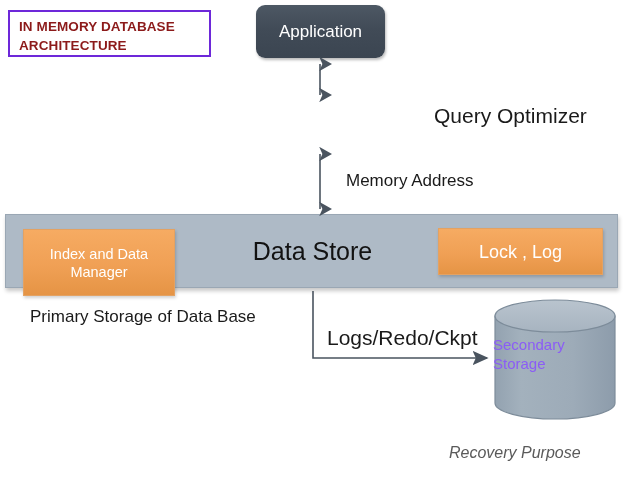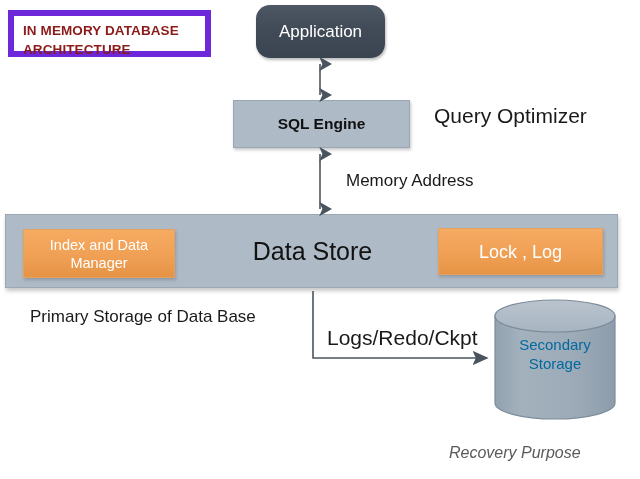--- a/index.html
+++ b/index.html
@@ -18,21 +18,21 @@
     overflow: hidden;
   }
 
   
   #title-box {
     position: absolute;
     left: 8px;
     top: 10px;
     width: 203px;
     height: 47px;
-    border: 6px solid #6d28d9;
+    border: 2px solid #6d28d9;
     background: #ffffff;
     box-sizing: border-box;
     padding: 5px 0 0 9px;
   }
   #title-box .title-line {
     display: block;
     font-size: 13.5px;
     font-weight: bold;
     color: #8C1A1A;
     line-height: 19px;
@@ -41,21 +41,21 @@
   }
 
   
   #application-box {
     position: absolute;
     left: 256px;
     top: 5px;
     width: 129px;
     height: 53px;
     background: linear-gradient(180deg, #4d5864 0%, #414b57 45%, #3b4551 100%);
-    border-radius: 14px;
+    border-radius: 9px;
     box-shadow: 1px 2px 3px rgba(0,0,0,0.28);
     color: #ffffff;
     font-size: 17px;
     display: flex;
     align-items: center;
     justify-content: center;
     text-align: center;
   }
 
   
@@ -132,21 +132,21 @@
     align-items: center;
     justify-content: center;
     text-align: center;
     line-height: 18px;
     box-shadow: 1px 2px 3px rgba(0,0,0,0.18);
   }
   #index-data-manager-box {
     left: 17px;
     top: 14px;
     width: 152px;
-    height: 49px;
+    height: 67px;
     font-size: 14.5px;
   }
   #lock-log-box {
     left: 432px;
     top: 13px;
     width: 165px;
     height: 47px;
     font-size: 18px;
   }
 
@@ -182,22 +182,22 @@
   #secondary-storage-cylinder svg {
     position: absolute;
     left: 0;
     top: 0;
   }
   #secondary-storage-label {
     position: absolute;
     left: 0;
     top: 36px;
     width: 124px;
-    text-align: center;
-    color: #0369a1;
+    text-align: left;
+    color: #8b5cf6;
     font-size: 15px;
     line-height: 19px;
     pointer-events: none;
   }
 
   
   #recovery-purpose-label {
     position: absolute;
     left: 449px;
     top: 444px;
@@ -224,23 +224,20 @@
 
   <div id="title-box">
     <span class="title-line">IN MEMORY DATABASE</span>
     <span class="title-line">ARCHITECTURE</span>
   </div>
 
   <div id="application-box">
     <span>Application</span>
   </div>
 
-  <div id="sql-engine-box">
-    <span>SQL Engine</span>
-  </div>
 
   <div id="query-optimizer-label">Query Optimizer</div>
 
   <div id="memory-address-label">Memory Address</div>
 
   <div id="data-store-bar">
     <div id="data-store-label">Data Store</div>
     <div class="orange-box" id="index-data-manager-box">
       <span>Index and Data Manager</span>
     </div>

